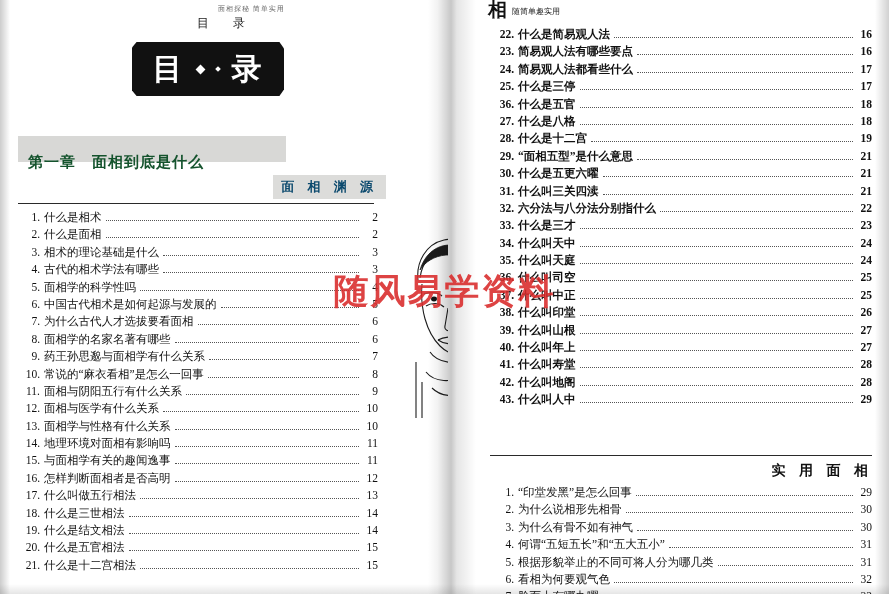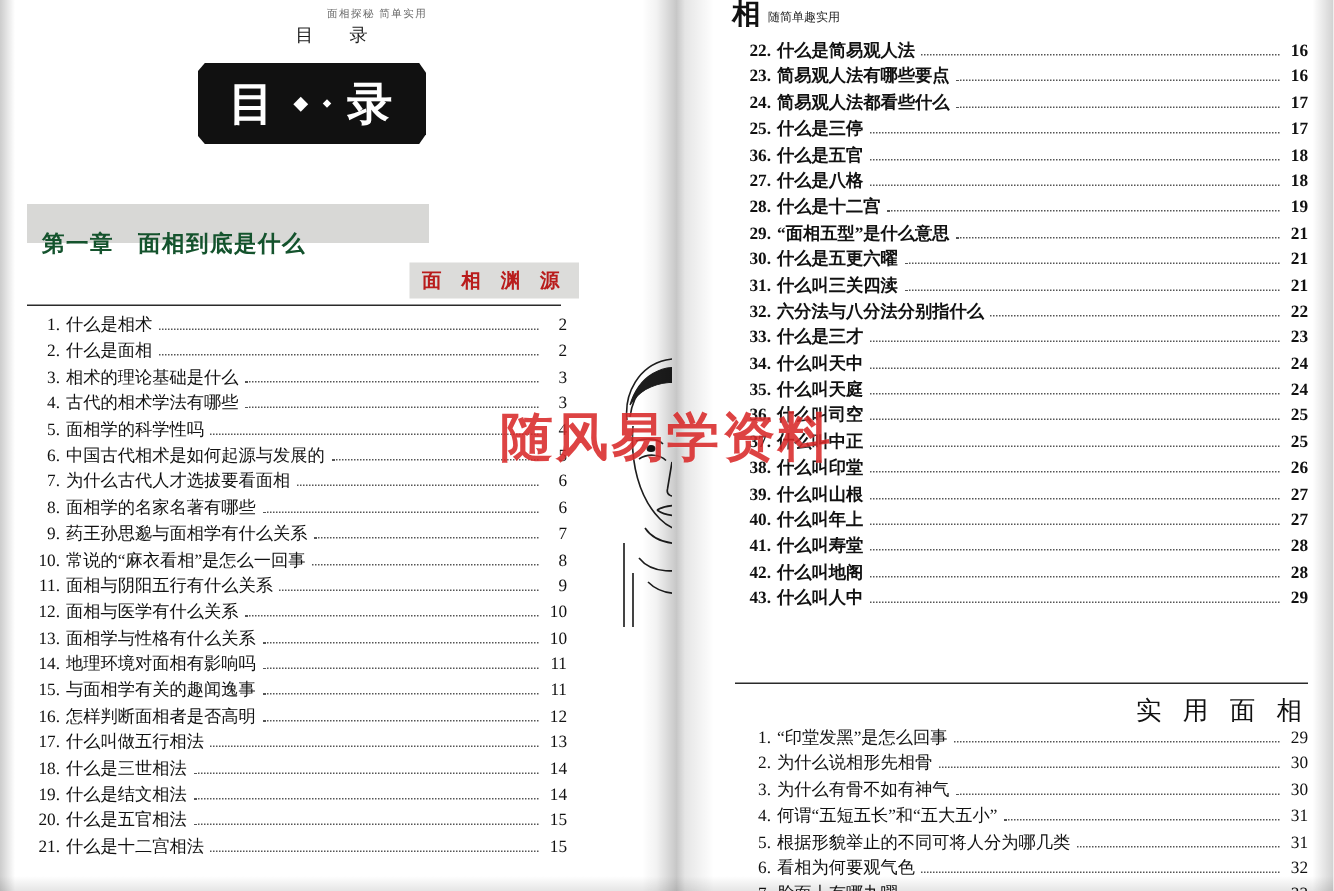--- a/index.html
+++ b/index.html
@@ -141,21 +141,21 @@
     letter-spacing: 1px;
   }
   .section-title {
     position: absolute;
     right: 62px;
     top: 175px;
     background: #dcdcda;
     padding: 3px 8px;
     font-size: 13px;
     letter-spacing: 5px;
-    color: #b91c1c;
+    color: #0c4a6e;
     font-weight: bold;
   }
   .rule {
     position: absolute;
     left: 18px;
     top: 203px;
     width: 356px;
     height: 1px;
     background: #2a2a2a;
   }
@@ -254,24 +254,24 @@
     left: 14px;
     top: 455px;
     width: 382px;
     height: 1px;
     background: #2a2a2a;
   }
   .section-title-right {
     position: absolute;
     right: 16px;
     top: 462px;
-    font-size: 17px;
+    font-size: 14px;
     letter-spacing: 5px;
     color: #111;
-    font-weight: normal;
+    font-weight: bold;
   }
   .toc-num-w {
     width: 24px;
     flex: 0 0 24px;
   }
 
   
   .watermark {
     position: absolute;
     left: 0;

